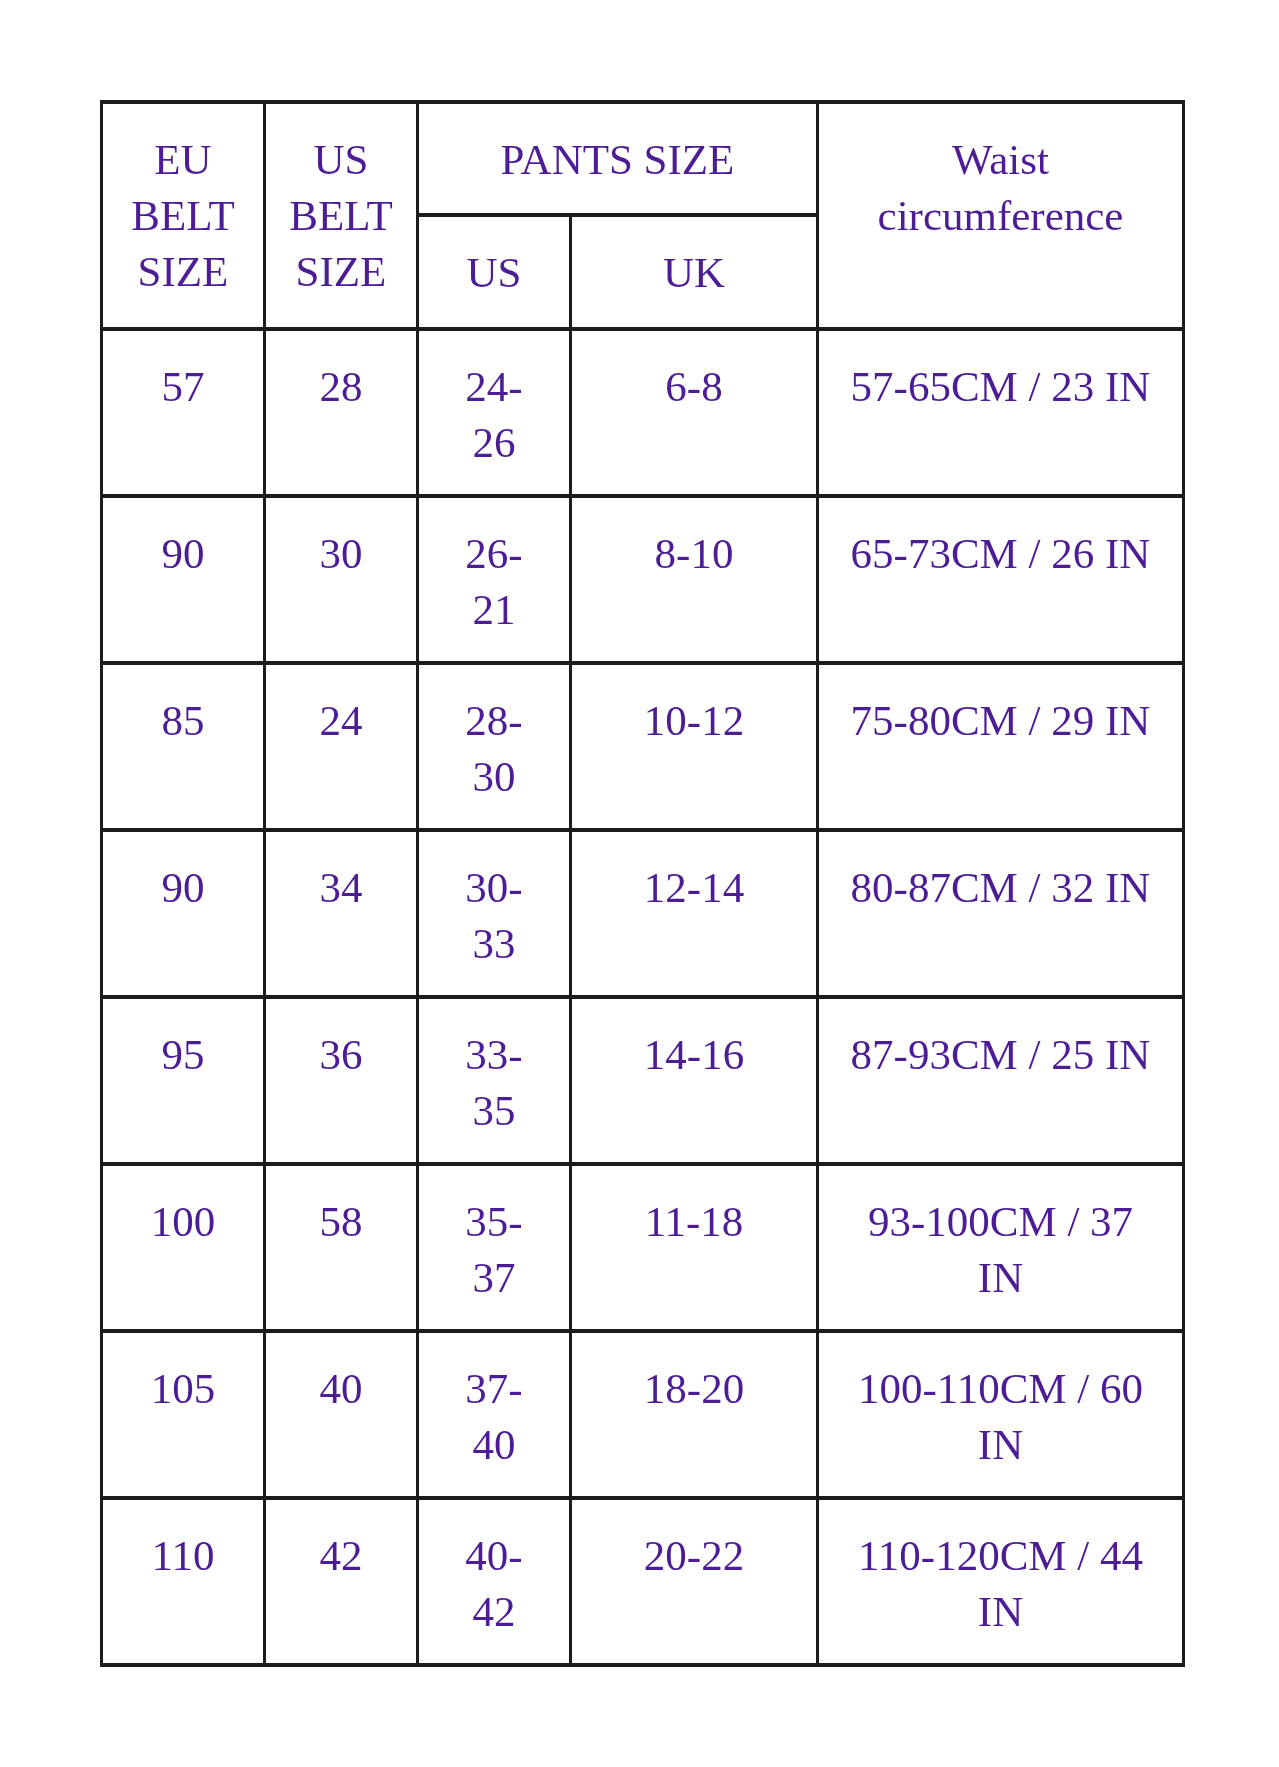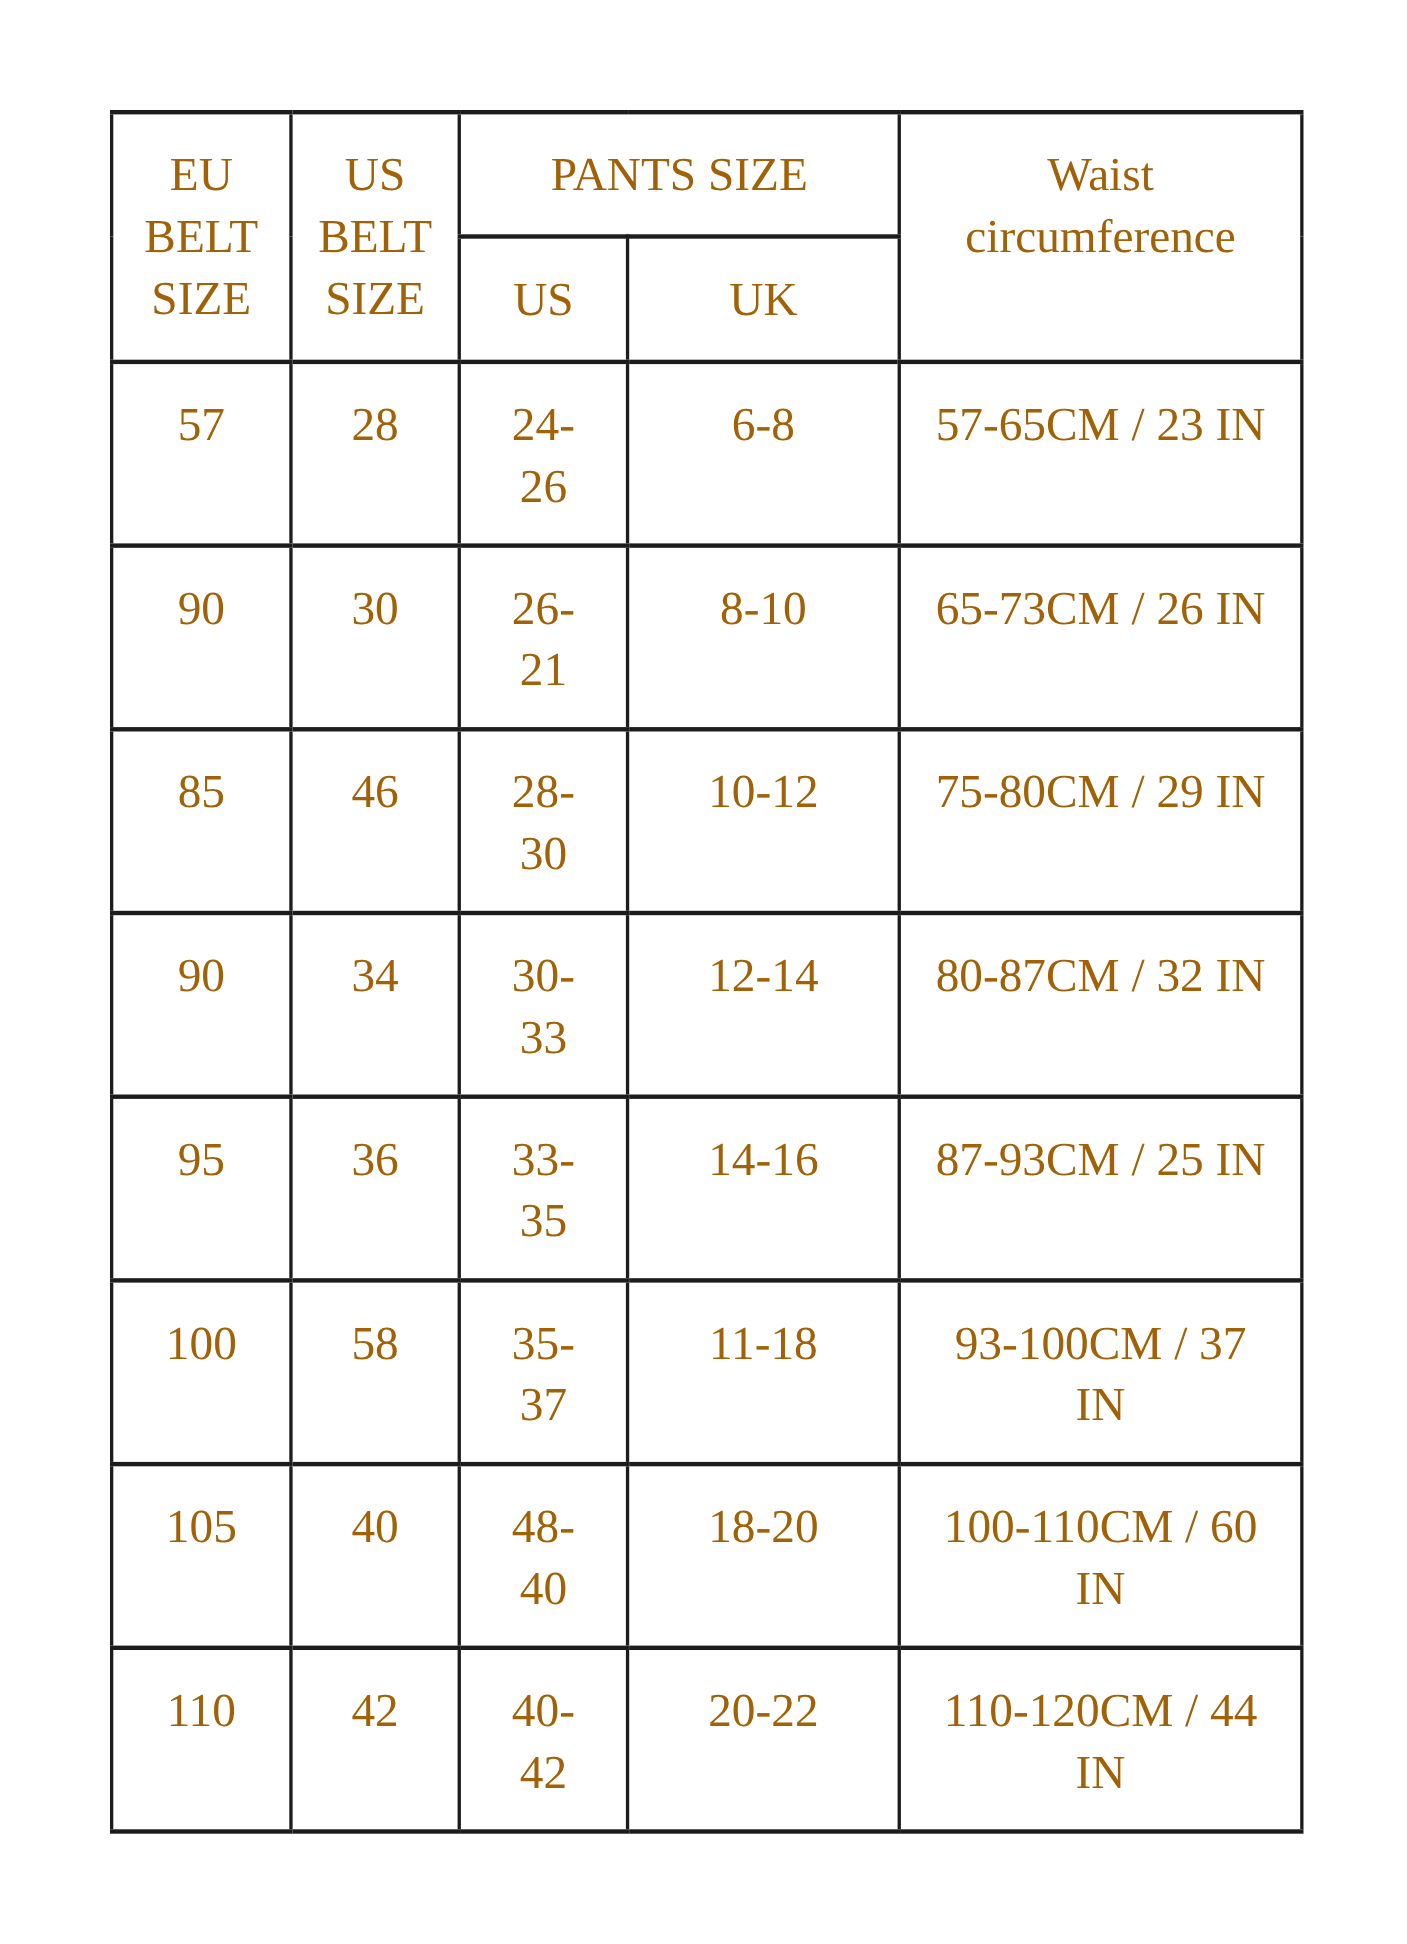--- a/index.html
+++ b/index.html
@@ -6,21 +6,21 @@
     margin: 0;
     padding: 0;
     background: #ffffff;
   }
   #page {
     position: relative;
     width: 1279px;
     height: 1767px;
     background: #ffffff;
     font-family: "Liberation Serif", "DejaVu Serif", serif;
-    color: #a16207;
+    color: #4c1d95;
   }
   table.size-chart {
     position: absolute;
     left: 100px;
     top: 100px;
     border-collapse: collapse;
     table-layout: fixed;
     width: 1082px;
   }
   table.size-chart th,
@@ -87,21 +87,21 @@
       <tr class="data-row">
         <td>90</td>
         <td>30</td>
         <td>26-
 21</td>
         <td>8-10</td>
         <td>65-73CM / 26 IN</td>
       </tr>
       <tr class="data-row">
         <td>85</td>
-        <td>46</td>
+        <td>24</td>
         <td>28-
 30</td>
         <td>10-12</td>
         <td>75-80CM / 29 IN</td>
       </tr>
       <tr class="data-row">
         <td>90</td>
         <td>34</td>
         <td>30-
 33</td>
@@ -121,21 +121,21 @@
         <td>58</td>
         <td>35-
 37</td>
         <td>11-18</td>
         <td>93-100CM / 37
 IN</td>
       </tr>
       <tr class="data-row">
         <td>105</td>
         <td>40</td>
-        <td>48-
+        <td>37-
 40</td>
         <td>18-20</td>
         <td>100-110CM / 60
 IN</td>
       </tr>
       <tr class="data-row">
         <td>110</td>
         <td>42</td>
         <td>40-
 42</td>

